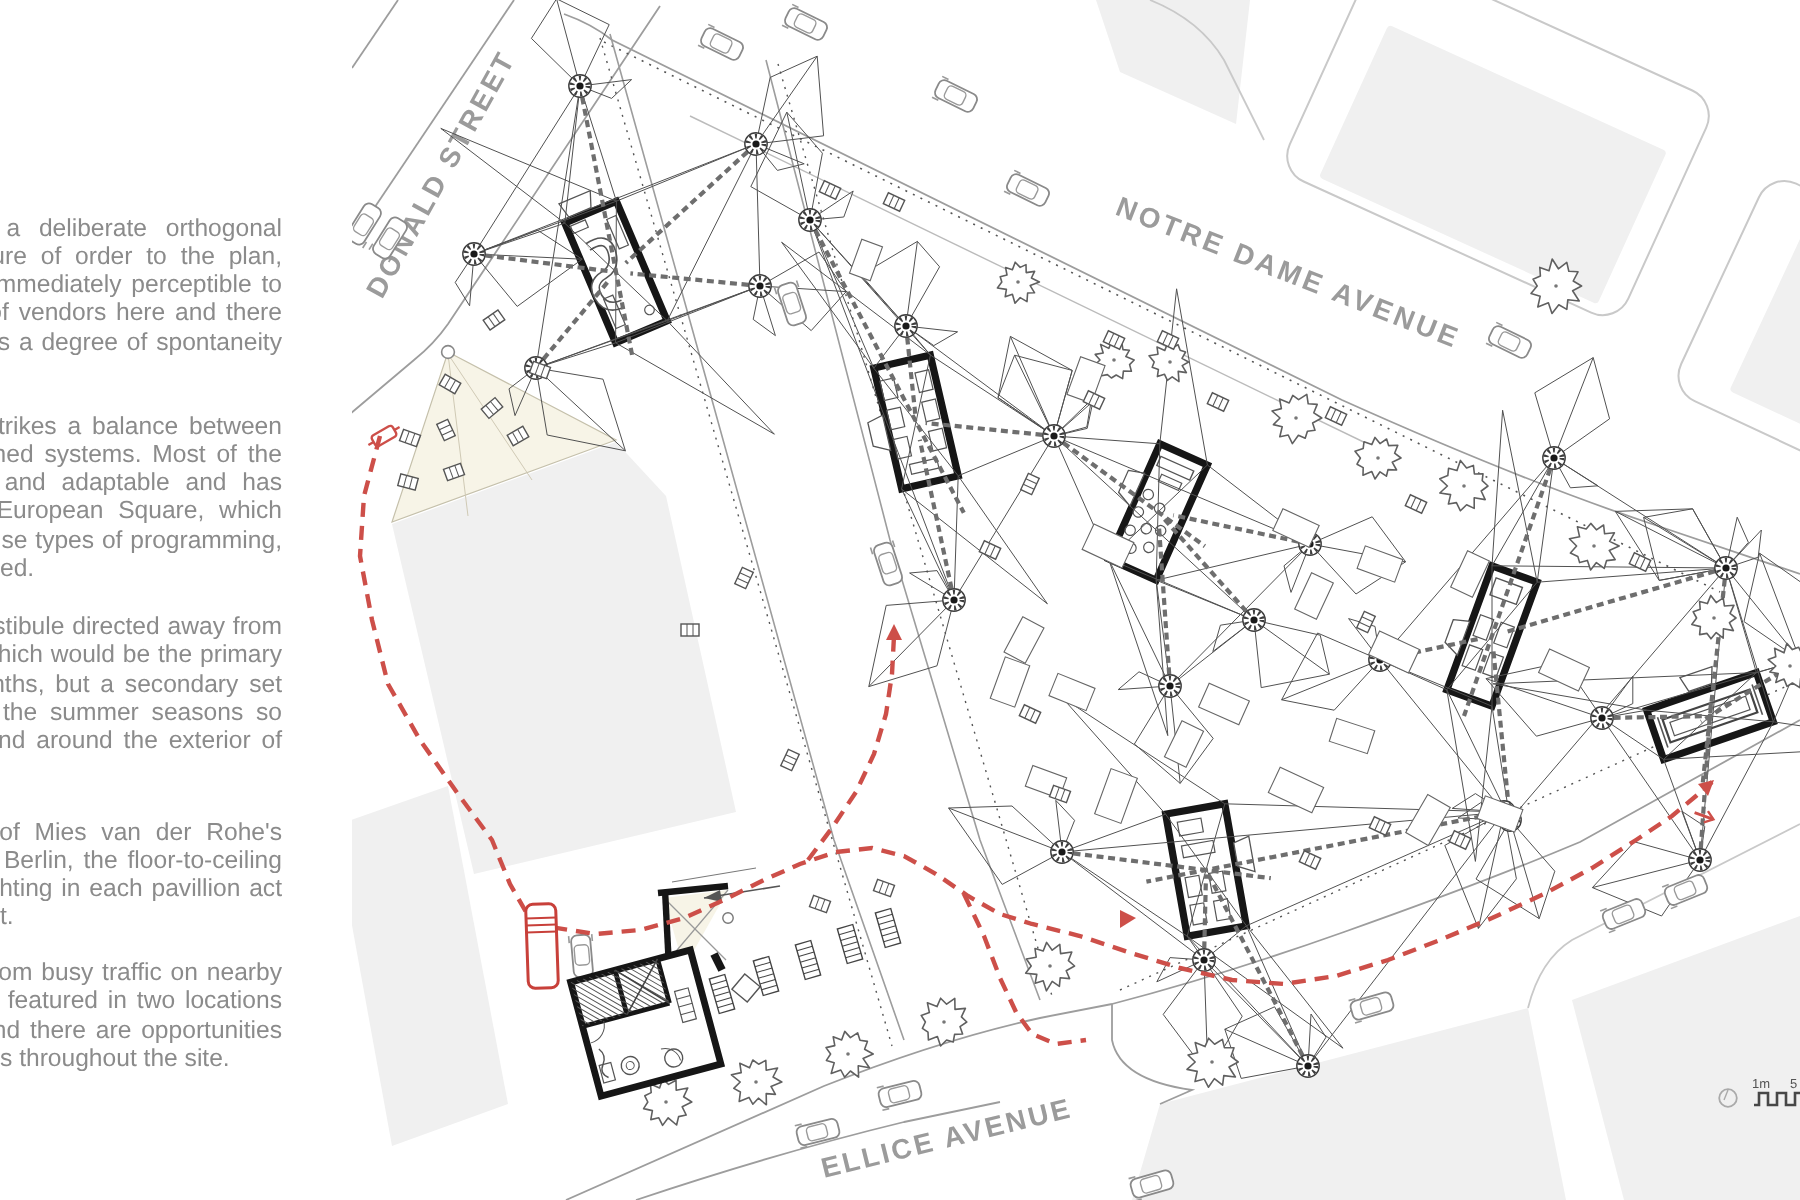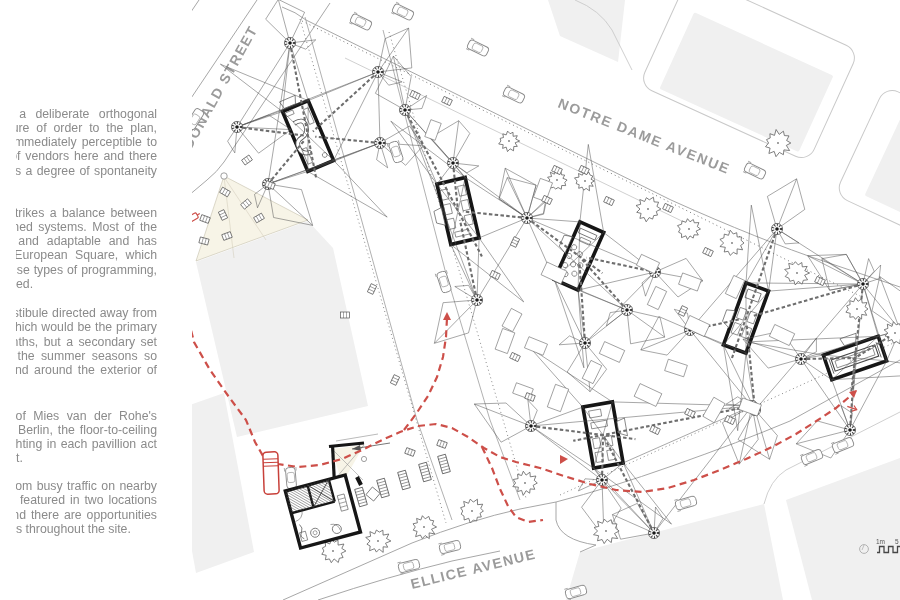--- a/index.html
+++ b/index.html
@@ -1104,21 +1104,21 @@
 
 <g>
       <circle cx="864" cy="549" r="4.4" fill="none" stroke="#aaa" stroke-width="0.9"></circle>
       <line x1="864" y1="545" x2="862" y2="550" stroke="#aaa" stroke-width="0.7"></line>
       <text x="876" y="544" font-family="Liberation Sans, sans-serif" font-size="6.5" fill="#555">1m</text>
       <text x="895" y="544" font-family="Liberation Sans, sans-serif" font-size="6.5" fill="#555">5</text>
       <path d="M877,552.5 h2.5 v-6 h4.5 v6 h4.5 v-6 h4.5 v6 h4.5 v-6 h4.5 v6 h2" fill="none" stroke="#474747" stroke-width="1.3"></path>
     </g>
   </svg>
 
-<div style="position:absolute;left:16px;top:0;width:176px;height:600px;background:#fff;overflow:hidden">
+<div style="position:absolute;left:0;top:0;width:176px;height:600px;background:#fff;overflow:hidden">
 <div>
       <div class="tl" style="top:106.5px;word-spacing:6px">a deliberate orthogonal</div>
       <div class="tl" style="top:120.8px;word-spacing:3.5px">asure of order to the plan,</div>
       <div class="tl" style="top:135.1px;word-spacing:1.5px">t immediately perceptible to</div>
       <div class="tl" style="top:149.4px;word-spacing:1.5px">ce of vendors here and there</div>
       <div class="tl" style="top:163.7px;word-spacing:1px">ds a degree of spontaneity</div>
     </div>
     <div>
       <div class="tl" style="top:205.5px;word-spacing:2px">trikes a balance between</div>
       <div class="tl" style="top:219.8px;word-spacing:2px">ned systems. Most of the</div>

